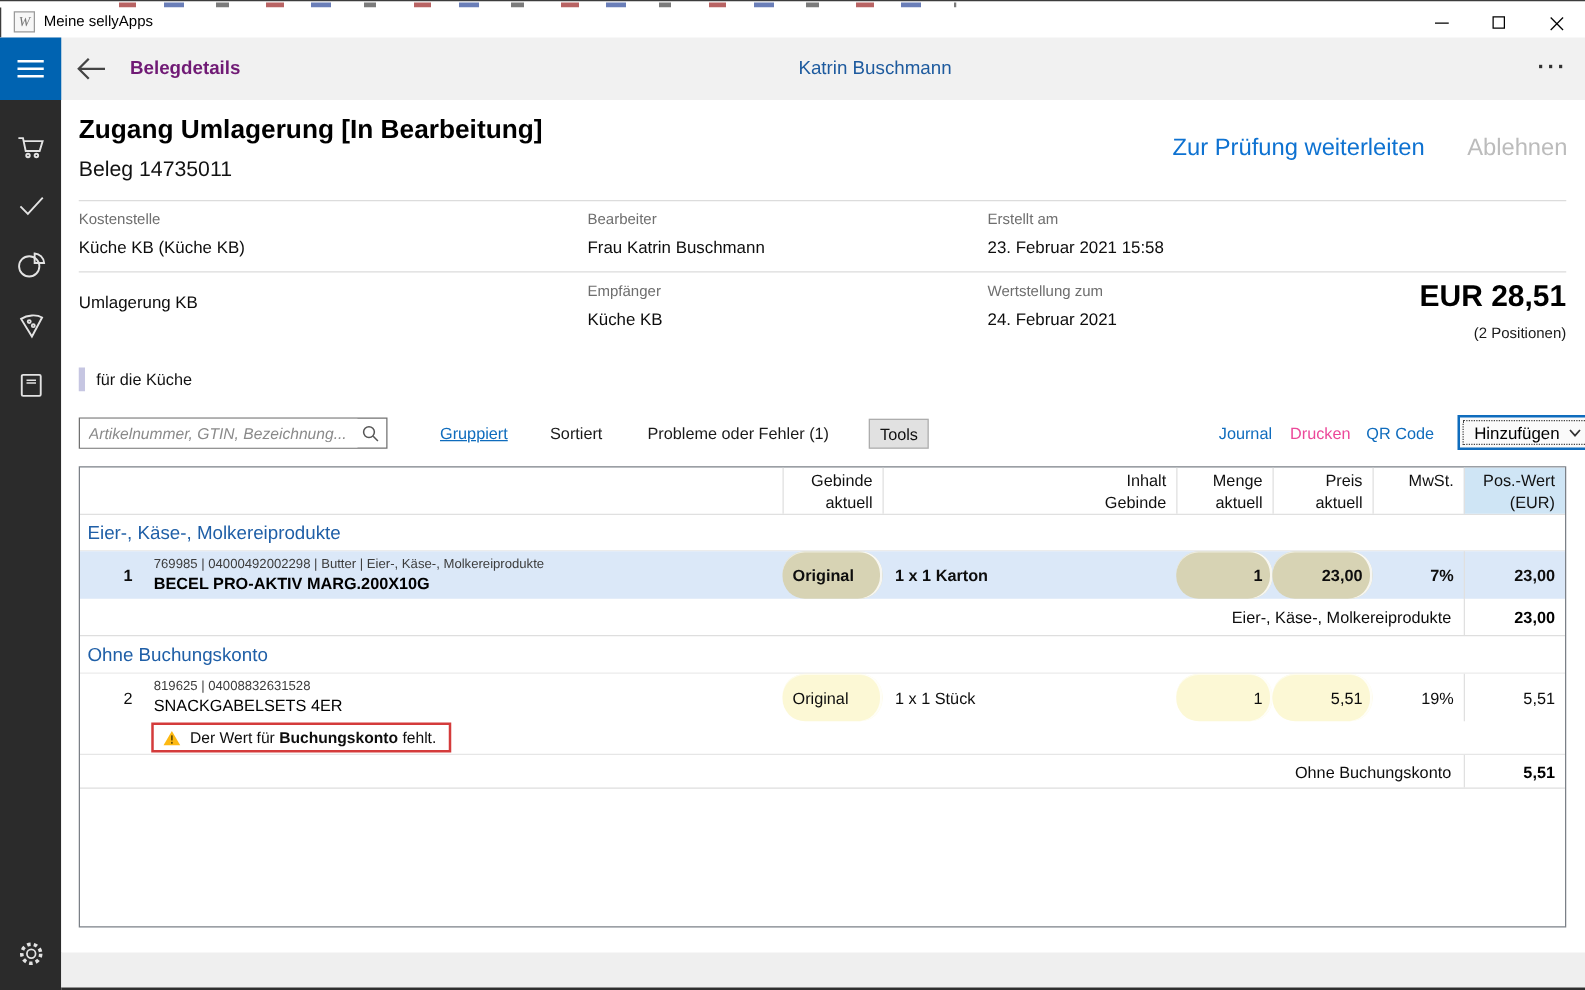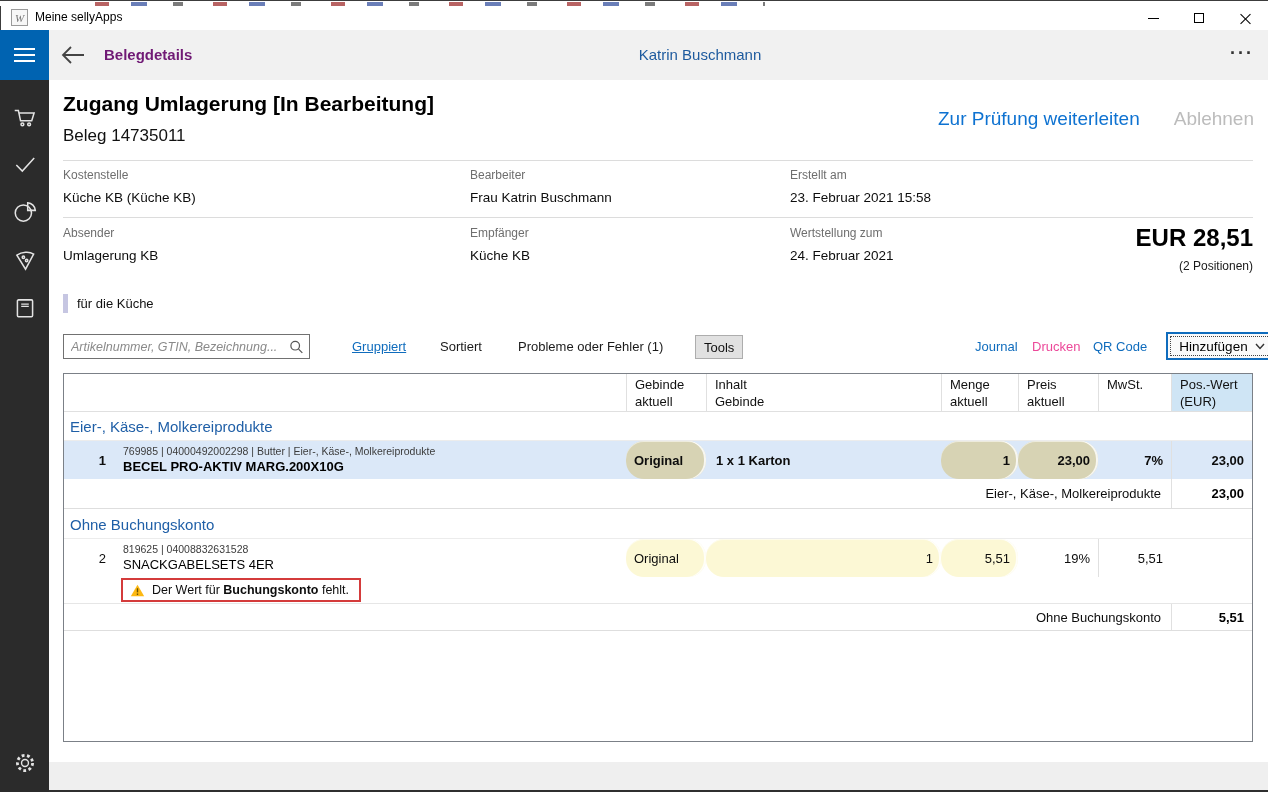--- a/index.html
+++ b/index.html
@@ -83,21 +83,21 @@
   .tb-journal { left:926px; color:#0f6cbd; }
   .tb-print { left:983px; color:#ec4899; }
   .tb-qr { left:1044px; color:#0f6cbd; }
   .add-btn { position:absolute; left:1117px; top:-2px; width:112px; height:28px; background:#fafafa; border:2px solid #0f6cbd;
      outline:1px dotted #444; outline-offset:-5px; display:flex; align-items:center; justify-content:center; gap:7px;
      font-size:13.5px; color:#000; cursor:pointer; }
 
   
   .table { position:absolute; left:14px; top:293px; width:1190px; height:369px; border:1px solid #7b8087; background:#fff; overflow:hidden; }
   .trow { display:grid; grid-template-columns:52px 510px 80px 235px 77px 80px 73px 1fr; }
-  .thead { height:38px; border-bottom:1px solid #e0e0e0; }
+  .thead { height:38px; border-bottom:1px solid #e0e0e0;text-align:right; }
   .thead > div { font-size:13px; color:#111; padding:3px 8px 0 8px; white-space:pre-line; line-height:1.3; }
   .thead .sep { border-left:1px solid #e0e0e0; }
   .thead .hl { background:#cfe5f5; }
   .grouphead { height:29px; line-height:29px; font-size:15px; color:#1f5fa7; padding-left:6px; border-bottom:1px solid #ececec; }
   .grouphead2 { height:30px; line-height:32px; }
 
   .itemrow { height:38px; cursor:pointer; }
   .itemrow .c { display:flex; align-items:center; font-size:13px; color:#0d0d0d; }
   .itemrow .num { justify-content:flex-end; padding-right:10px; }
   .itemrow .desc { display:block; padding:4px 0 0 7px; }
@@ -226,21 +226,20 @@
         <div class="val">Frau Katrin Buschmann</div>
     </div>
     <div class="fld f-r1 f-c3">
       <div class="lab">Erstellt am</div>
         <div class="val">23. Februar 2021 15:58</div>
     </div>
 
     <div class="hr hr2"></div>
 
     <div class="fld f-r2 f-c1">
-      <div class="lab">Absender</div>
         <div class="val">Umlagerung KB</div>
     </div>
     <div class="fld f-r2 f-c2">
       <div class="lab">Empfänger</div>
         <div class="val">Küche KB</div>
     </div>
     <div class="fld f-r2 f-c3">
       <div class="lab">Wertstellung zum</div>
         <div class="val">24. Februar 2021</div>
     </div>
@@ -319,20 +318,21 @@
 
       <div class="grouphead grouphead2">Ohne Buchungskonto</div>
 
       <div class="trow itemrow row2">
         <div class="c num">2</div>
         <div class="desc">
           <div class="meta">819625 | 04008832631528</div>
           <div class="aname">SNACKGABELSETS 4ER</div>
         </div>
         <div class="c fillcell fill">Original</div>
+        <div class="c inhalt">1 x 1 Stück</div>
         <div class="c r fillcell fill">1</div>
         <div class="c r fillcell fill">5,51</div>
         <div class="c r">19%</div>
         <div class="c r posw">5,51</div>
       </div>
 
       <div class="warnrow">
         <div class="warnbox">
           <svg width="15" height="13" viewBox="0 0 16 14">
             <path d="M8 0.8 L15.2 13.2 H0.8 Z" fill="#fdb913"></path>

